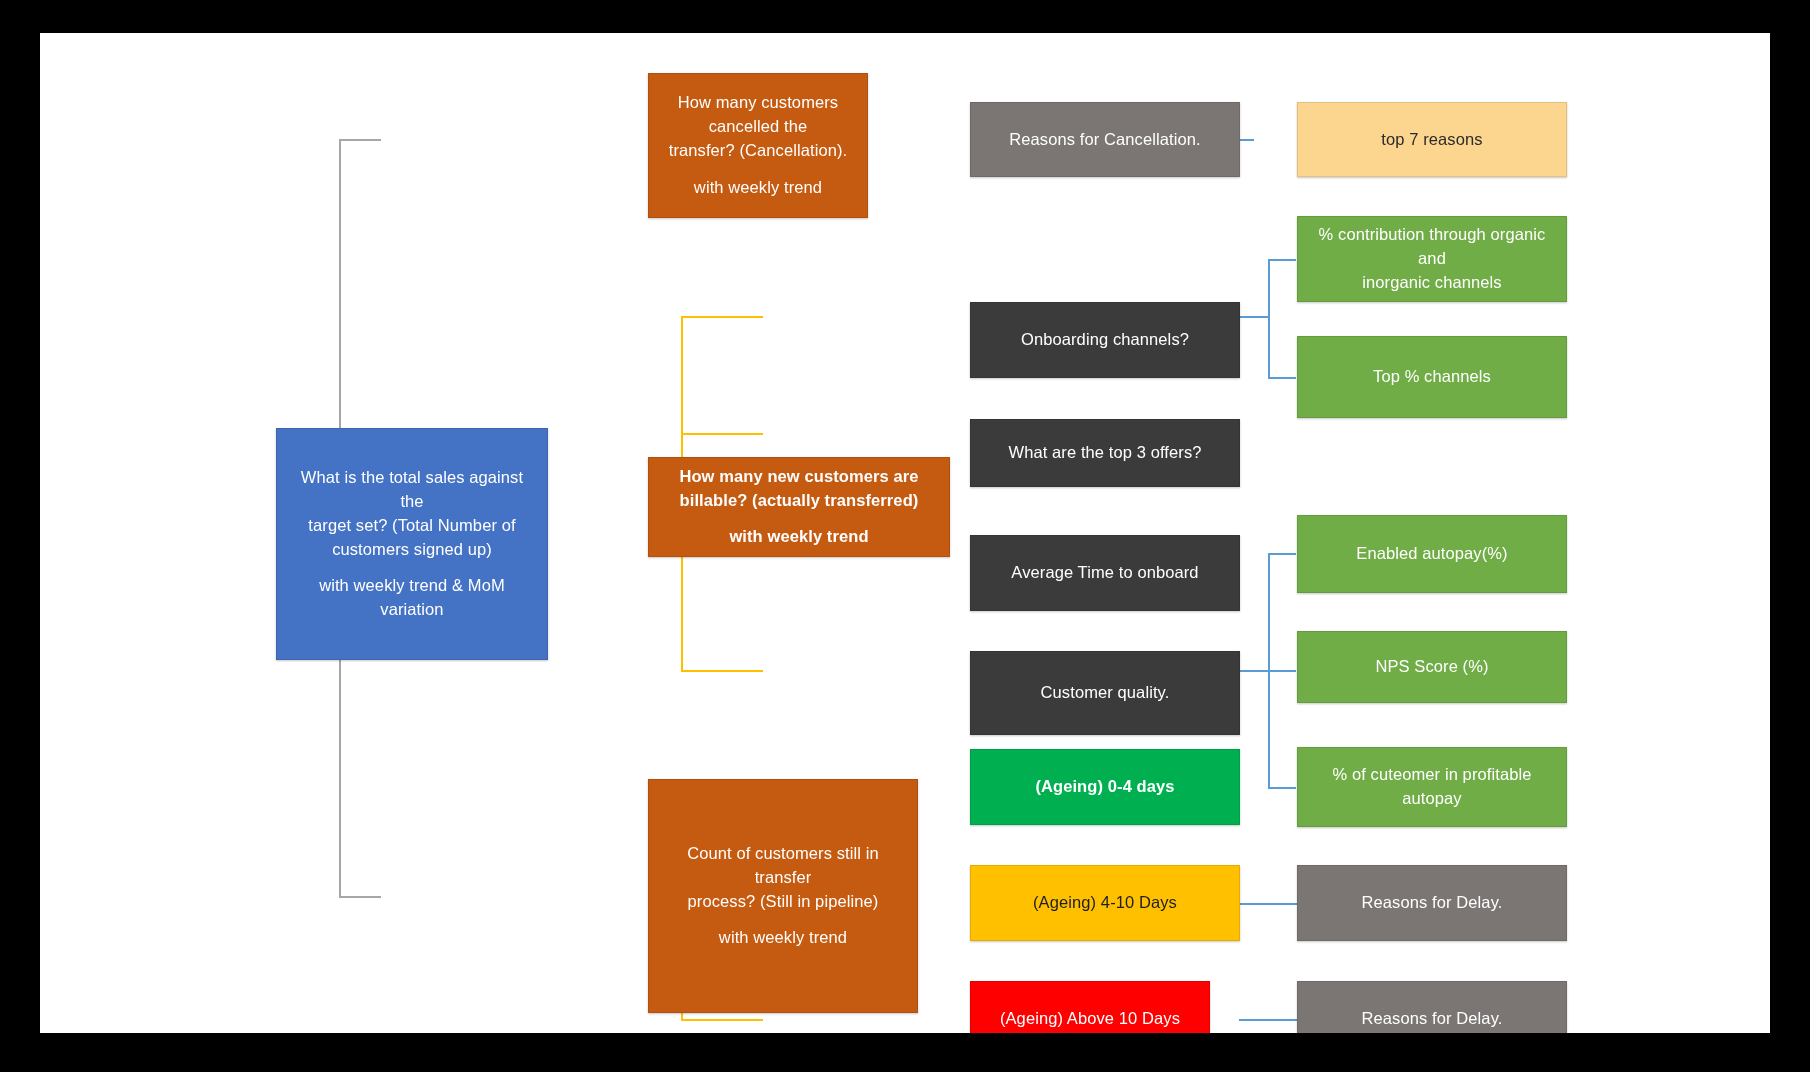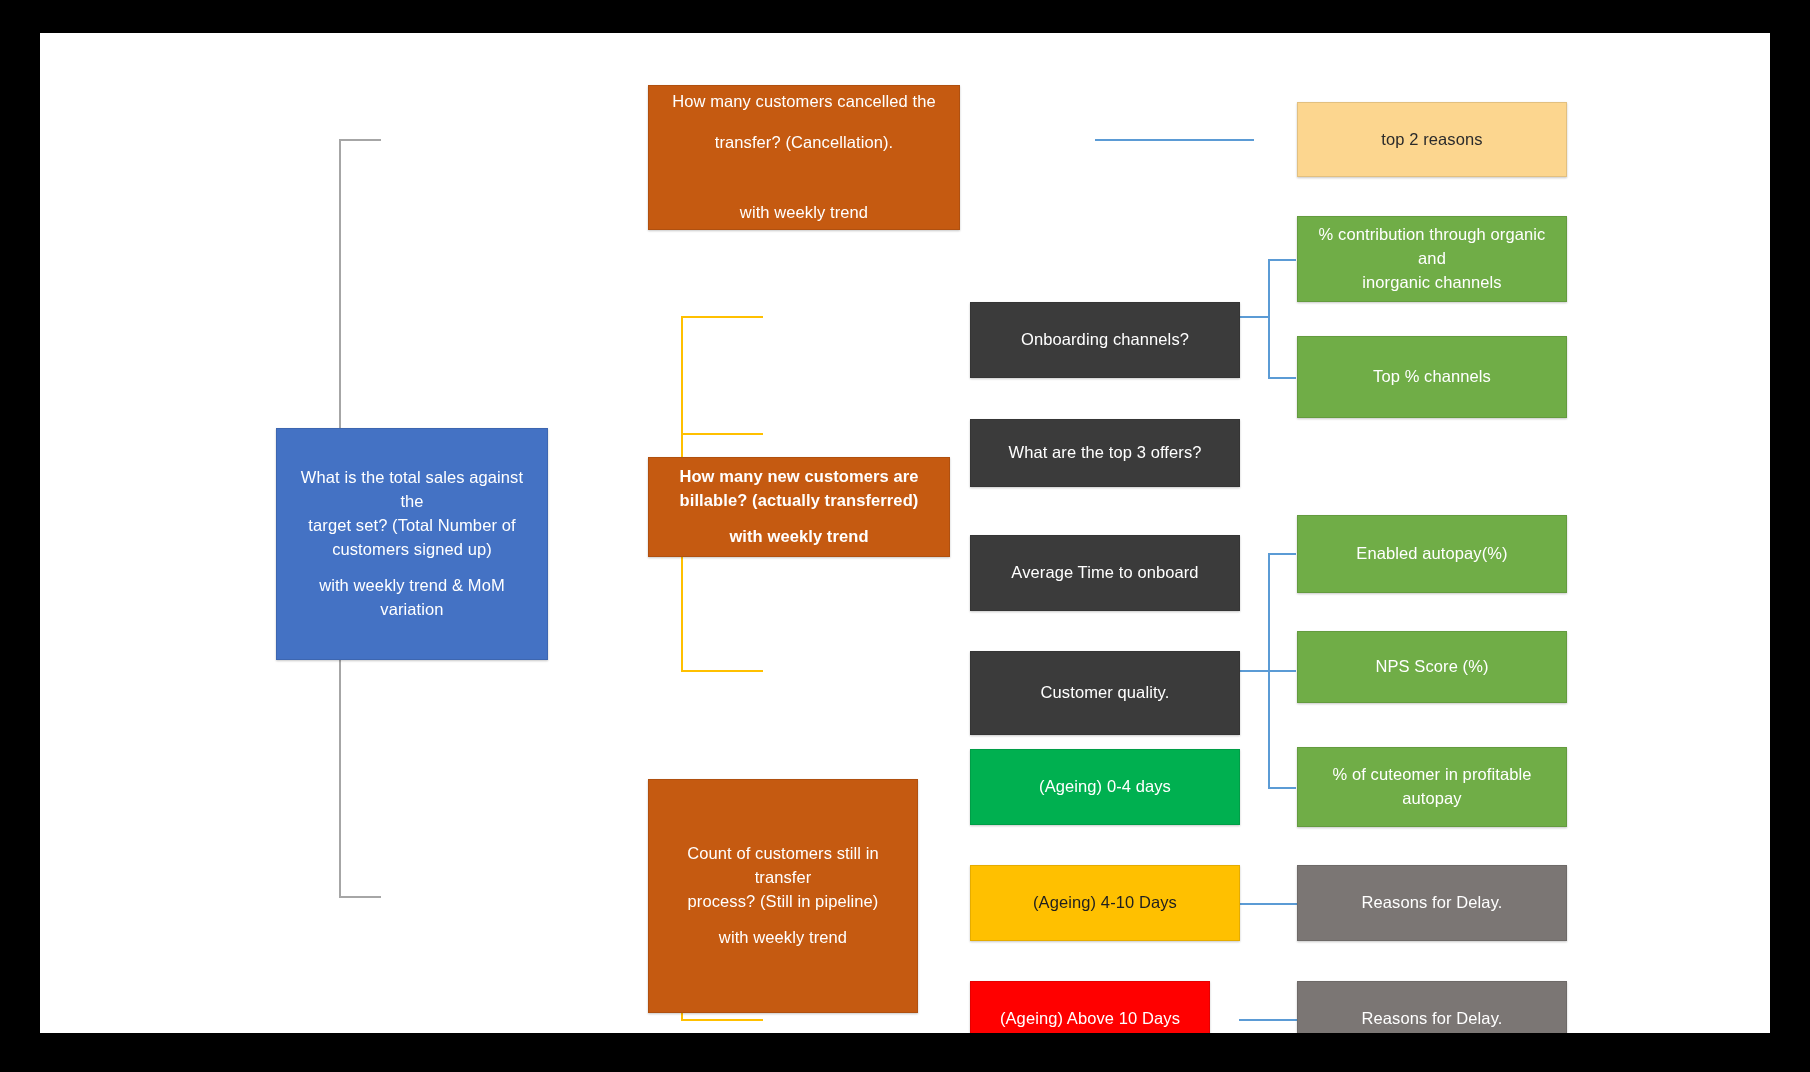--- a/index.html
+++ b/index.html
@@ -106,30 +106,33 @@
   <div class="conn conn-h c-blue" style="left:1199px; top:986px; width:59px;"></div>
 
   <div class="node node-blue" style="left:236px; top:395px; width:272px; height:232px;">
     <span class="ln">What is the total sales against the</span>
     <span class="ln">target set? (Total Number of</span>
     <span class="ln">customers signed up)</span>
     <span class="gap"></span>
     <span class="ln">with weekly trend &amp; MoM variation</span>
   </div>
 
-  <div class="node node-orange" style="left:608px; top:52px; width:312px; height:145px;justify-content:space-between;">
+  <div class="node node-orange" style="left:608px; top:40px; width:220px; height:145px;">
     <span class="ln">How many customers cancelled the</span>
     <span class="ln">transfer? (Cancellation).</span>
     <span class="gap"></span>
     <span class="ln">with weekly trend</span>
   </div>
 
+  <div class="node node-grey" style="left:930px; top:69px; width:270px; height:75px;">
+    <span class="ln">Reasons for Cancellation.</span>
+  </div>
 
   <div class="node node-tan" style="left:1257px; top:69px; width:270px; height:75px;">
-    <span class="ln">top 2 reasons</span>
+    <span class="ln">top 7 reasons</span>
   </div>
 
   <div class="node node-orange" style="left:608px; top:424px; width:302px; height:100px;font-weight:bold;">
     <span class="ln">How many new customers are</span>
     <span class="ln">billable? (actually transferred)</span>
     <span class="gap"></span>
     <span class="ln">with weekly trend</span>
   </div>
 
   <div class="node node-dark" style="left:930px; top:245px; width:270px; height:76px;">
@@ -170,21 +173,21 @@
     <span class="ln">autopay</span>
   </div>
 
   <div class="node node-orange" style="left:608px; top:746px; width:270px; height:234px;">
     <span class="ln">Count of customers still in transfer</span>
     <span class="ln">process? (Still in pipeline)</span>
     <span class="gap"></span>
     <span class="ln">with weekly trend</span>
   </div>
 
-  <div class="node node-emerald" style="left:930px; top:716px; width:270px; height:76px;">
+  <div class="node node-emerald" style="left:930px; top:716px; width:270px; height:76px;font-weight:bold;">
     <span class="ln">(Ageing) 0-4 days</span>
   </div>
 
   <div class="node node-amber" style="left:930px; top:832px; width:270px; height:76px;">
     <span class="ln">(Ageing) 4-10 Days</span>
   </div>
 
   <div class="node node-red" style="left:930px; top:948px; width:240px; height:76px;">
     <span class="ln">(Ageing) Above 10 Days</span>
   </div>

